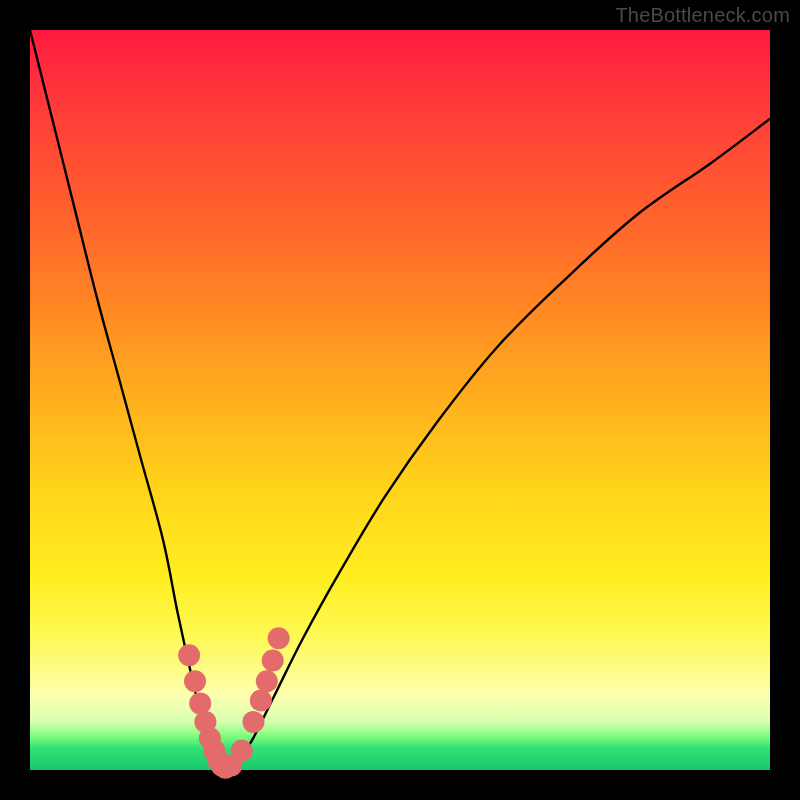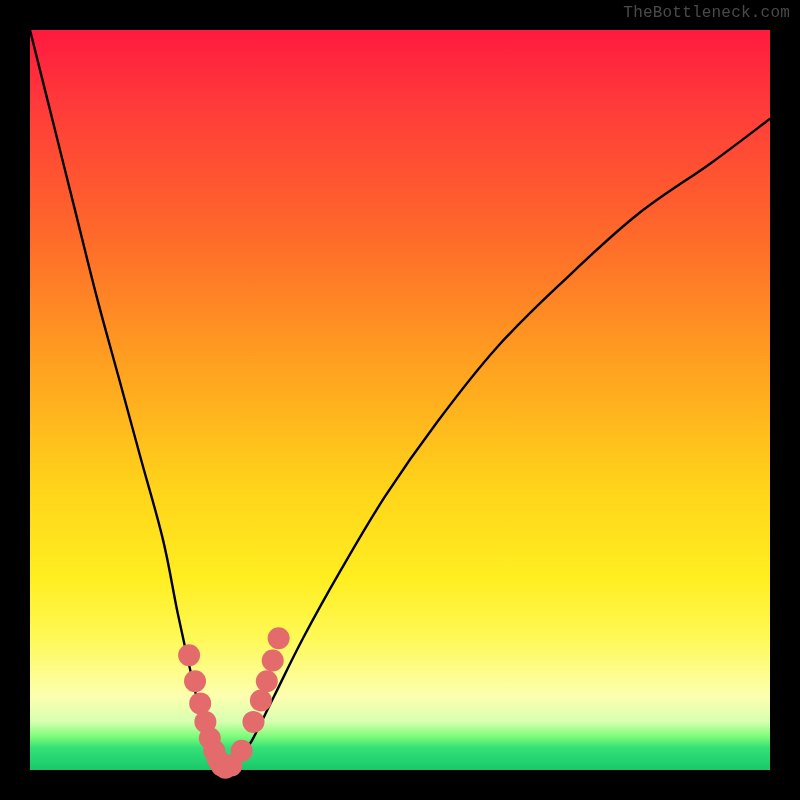--- a/index.html
+++ b/index.html
@@ -38,25 +38,24 @@
       #7cfc7a 95.5%,
       #34e178 97%,
       #18c86a 100%
     );
   }
   .watermark {
     position: absolute;
     top: 4px;
     right: 10px;
     color: #4a4a4a;
-    font-size: 16px;
+    font-size: 20px;
     font-weight: 500;
     letter-spacing: 0.2px;
     user-select: none;
-    font-family: Liberation Mono, monospace;
   }
   svg.curve {
     position: absolute;
     left: 0;
     top: 0;
     width: 740px;
     height: 740px;
     overflow: visible;
   }
 </style>

